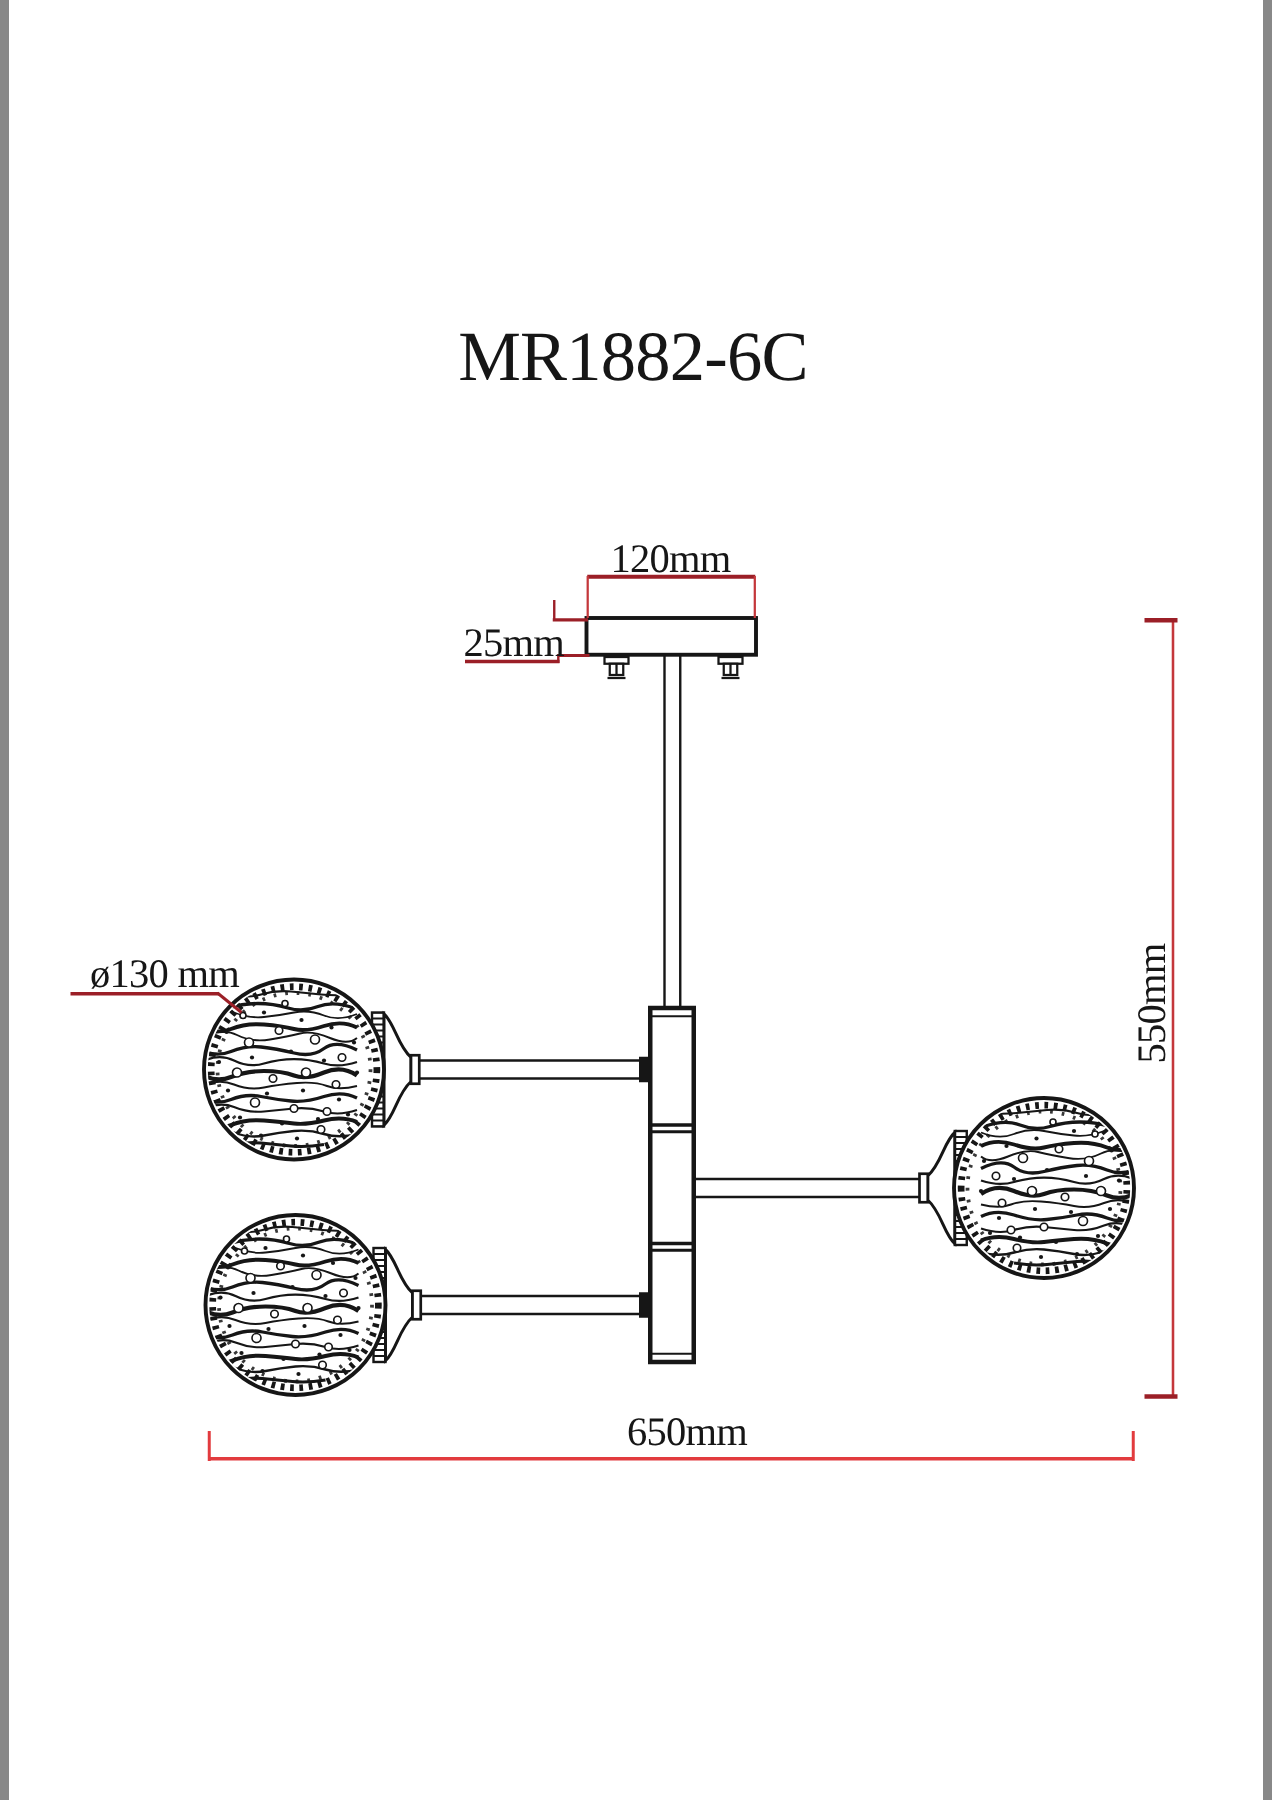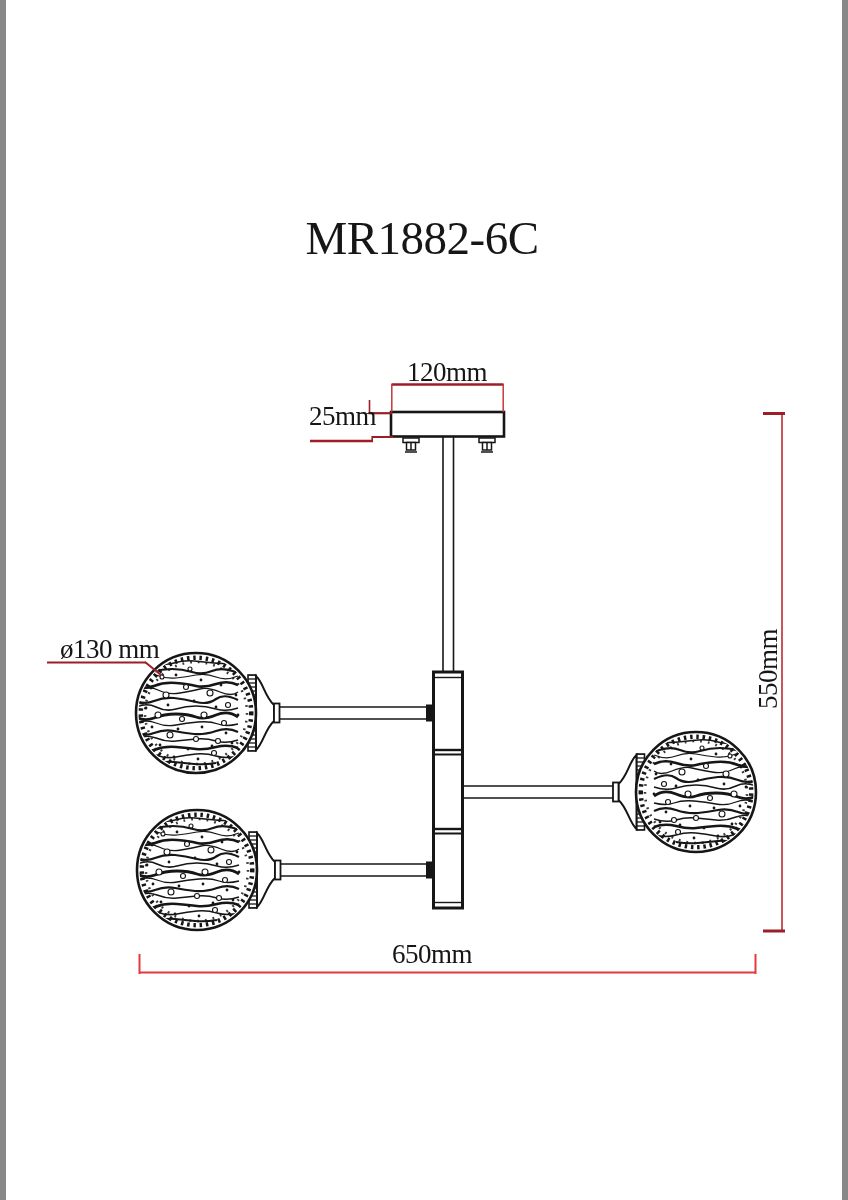--- a/index.html
+++ b/index.html
@@ -211,20 +211,20 @@
       <line x1="133" y1="972.5" x2="750" y2="972.5" stroke="#e23b3e" stroke-width="2.2"></line>
       <line x1="133.5" y1="954" x2="133.5" y2="974" stroke="#e23b3e" stroke-width="2"></line>
       <line x1="749.5" y1="954" x2="749.5" y2="974" stroke="#e23b3e" stroke-width="2"></line>
     </g>
   </svg>
 
   <div class="label title" style="left:416px; top:215px;">MR1882-6C</div>
 
   <div class="label dim dim-center" style="left:441px; top:359px;">120mm</div>
 
-  <div class="label dim" style="left:303px; top:403px;">25mm</div>
+  <div class="label dim" style="left:303px; top:415px;">25mm</div>
 
   <div class="label dim" style="left:54px; top:636px;">ø130 mm</div>
 
   <div class="label dim dim-rot" style="left:762px; top:669px;">550mm</div>
 
-  <div class="label dim dim-center" style="left:426px; top:941px;">650mm</div>
+  <div class="label dim dim-center" style="left:452px; top:941px;">650mm</div>
 </div>
 
 </body></html>

